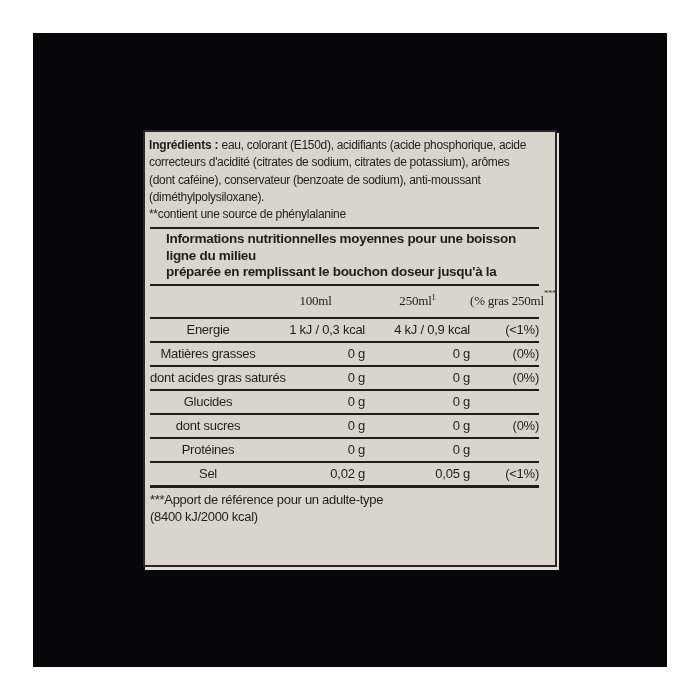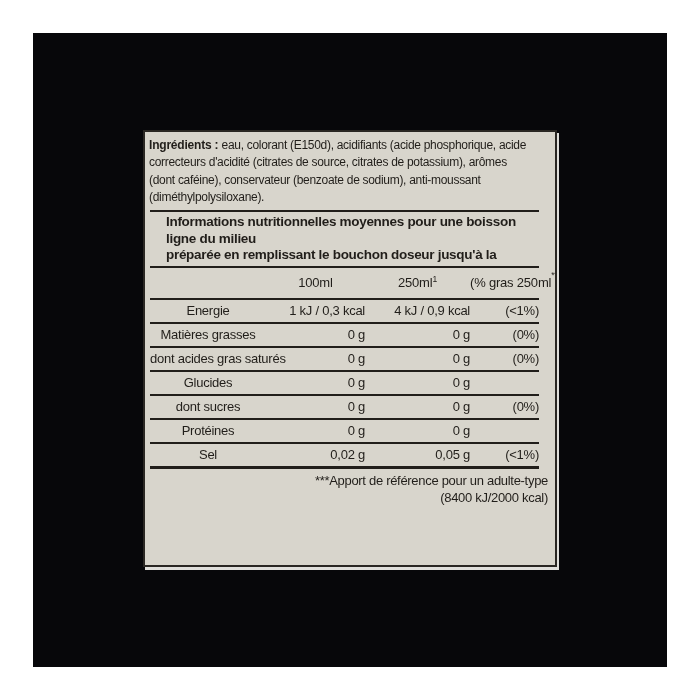--- a/index.html
+++ b/index.html
@@ -33,43 +33,44 @@
   
   .tbl{margin:4px 9px 0 1px;}
   .heading-block{
     margin-top:2px;
     border-top:2.5px solid var(--ink);
     border-bottom:2.5px solid var(--ink);
     padding:2px 0 3px;
   }
   .nut-heading-line{font-weight:bold;font-size:13.5px;line-height:16.4px;letter-spacing:-0.3px;white-space:pre;margin-left:16px;}
   .grid4{display:grid;grid-template-columns:116px 99px 105px 1fr;align-items:center;}
-  .colhead{padding:7px 0 8px;font-size:13px;letter-spacing:-0.2px;}
+  .colhead{padding:7px 0 8px;font-size:13px;letter-spacing:-0.2px;font-family:Liberation Serif, serif;}
   .colhead .c1,.colhead .c2{text-align:center;white-space:nowrap;}
   .colhead .c3{display:flex;justify-content:center;white-space:nowrap;}
   sup{font-size:8.5px;vertical-align:super;line-height:0;}
   .nrow{border-top:2px solid var(--ink);padding:3px 0 4px;font-size:13px;letter-spacing:-0.25px;}
   .nrow .c0{text-align:center;white-space:nowrap;}
   .nrow .c1,.nrow .c2,.nrow .c3{text-align:right;white-space:nowrap;}
   .rule-final{border-top:3px solid var(--ink);height:0;}
   
-  .footnotes{margin:3px 0 0 19px;text-align:right;}
+  .footnotes{margin:3px 0 0 1px;}
   .foot-line{font-size:13px;line-height:17px;letter-spacing:-0.3px;white-space:pre;}
 </style>
 </head>
 <body>
 
 <div class="black-mat">
   <div class="nutrition-label">
 
     <div>
       <div class="ing-line"><b>Ingrédients : </b><span>eau, colorant (E150d), acidifiants (acide phosphorique, acide</span></div>
-      <div class="ing-line">correcteurs d'acidité (citrates de source, citrates de potassium), arômes</div>
+      <div class="ing-line">correcteurs d'acidité (citrates de sodium, citrates de potassium), arômes</div>
       <div class="ing-line">(dont caféine), conservateur (benzoate de sodium), anti-moussant</div>
       <div class="ing-line">(diméthylpolysiloxane).</div>
+      <div class="ing-footnote">**contient une source de phénylalanine</div>
     </div>
 
     <div class="tbl">
       <div class="heading-block">
         <div class="nut-heading-line">Informations nutritionnelles moyennes pour une boisson</div>
         <div class="nut-heading-line">ligne du milieu</div>
         <div class="nut-heading-line">préparée en remplissant le bouchon doseur jusqu'à la</div>
       </div>
 
       <div class="grid4 colhead">

